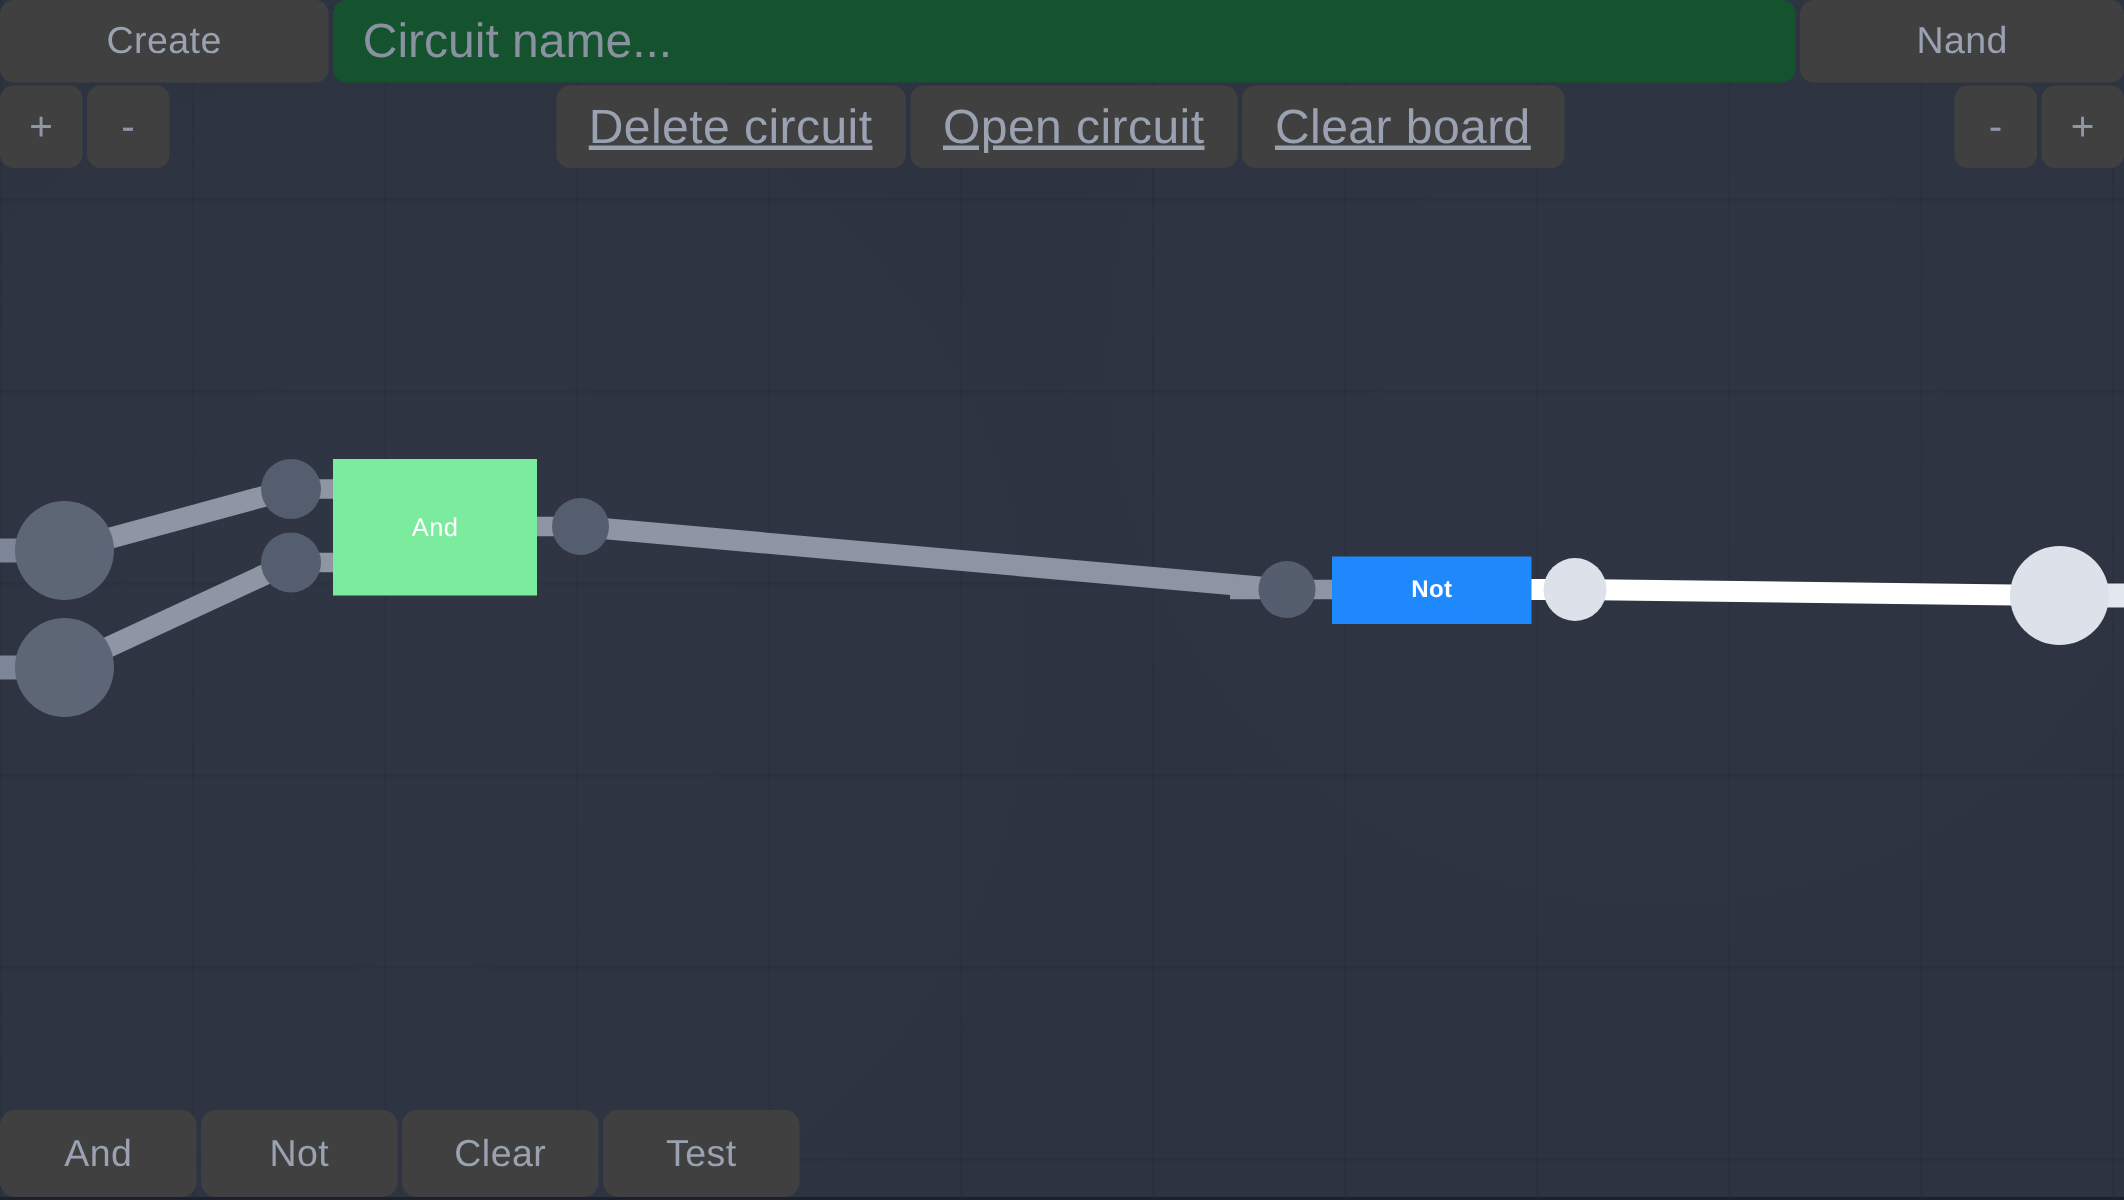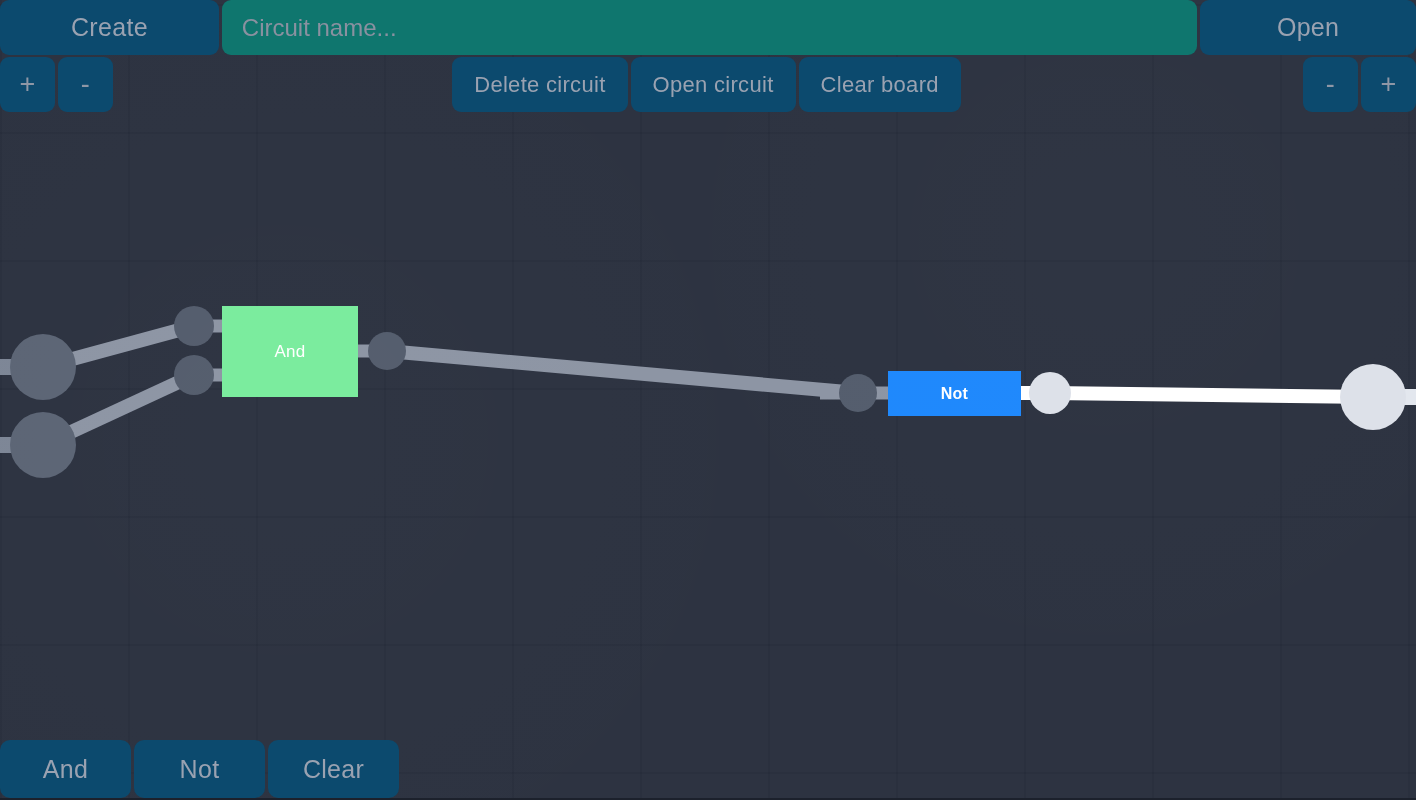--- a/index.html
+++ b/index.html
@@ -84,21 +84,21 @@
     left: 0;
     width: 1416px;
     display: flex;
     align-items: stretch;
   }
   #bar-top { top: 0; height: 55px; }
   #bar-second { top: 57px; height: 55px; }
   #bar-bottom { top: 740px; height: 58px; }
 
   .btn {
-    background: #0c4a6e;
+    background: #404040;
     border-radius: 9px;
     border: none;
     color: #9aa2b1;
     font-family: "Liberation Sans", sans-serif;
     font-size: 25px;
     font-weight: 300;
     letter-spacing: 0.3px;
     display: flex;
     align-items: center;
     justify-content: center;
@@ -106,48 +106,49 @@
     cursor: pointer;
     box-sizing: border-box;
     user-select: none;
   }
   .btn-create { width: 219px; height: 55px; }
   .btn-menu  { width: 216px; height: 55px; }
 
   .name-input {
     width: 976px;
     height: 55px;
-    background: #0f766e;
+    background: #14532d;
     border: none;
     border-radius: 9px;
     margin-left: 3px;
     margin-right: 3px;
     color: #cfd4dd;
     font-family: "Liberation Sans", sans-serif;
-    font-size: 24px;
+    font-size: 32px;
     font-weight: 300;
     padding: 0 20px;
     box-sizing: border-box;
     outline: none;
   }
   .name-input::placeholder { color: #8a91a0; opacity: 1; }
 
   .btn-sq {
     width: 55px; height: 55px;
     font-size: 27px;
     color: #8f97a6;
     font-weight: 300;
   }
   .gap { flex: 1 1 auto; }
 
   .btn-mid {
     height: 55px;
-    font-size: 22px;
+    font-size: 32px;
     padding: 0 22px;
     margin-right: 3px;
+    text-decoration: underline;
   }
 
   .btn-gate {
     height: 58px;
     width: 131px;
     margin-right: 3px;
     font-size: 25px;
     border-radius: 10px;
   }
 
@@ -215,21 +216,21 @@
     </div>
 
     <div class="gate gate-not">
       <span>Not</span>
     </div>
   </div>
 
   <div class="bar" id="bar-top">
     <button class="btn btn-create">Create</button>
     <input class="name-input" type="text" placeholder="Circuit name..." style="">
-    <button class="btn btn-menu">Open</button>
+    <button class="btn btn-menu">Nand</button>
   </div>
 
   <div class="bar" id="bar-second">
     <button class="btn btn-sq">+</button>
     <div class="spacer-3"></div>
     <button class="btn btn-sq">-</button>
 
     <div class="gap"></div>
 
     <button class="btn btn-mid">Delete circuit</button>
@@ -240,16 +241,17 @@
 
     <button class="btn btn-sq">-</button>
     <div class="spacer-3"></div>
     <button class="btn btn-sq">+</button>
   </div>
 
   <div class="bar" id="bar-bottom">
     <button class="btn btn-gate">And</button>
     <button class="btn btn-gate">Not</button>
     <button class="btn btn-gate">Clear</button>
+    <button class="btn btn-gate">Test</button>
   </div>
 
   <div id="bottom-strip"></div>
 </div>
 
 </body></html>

